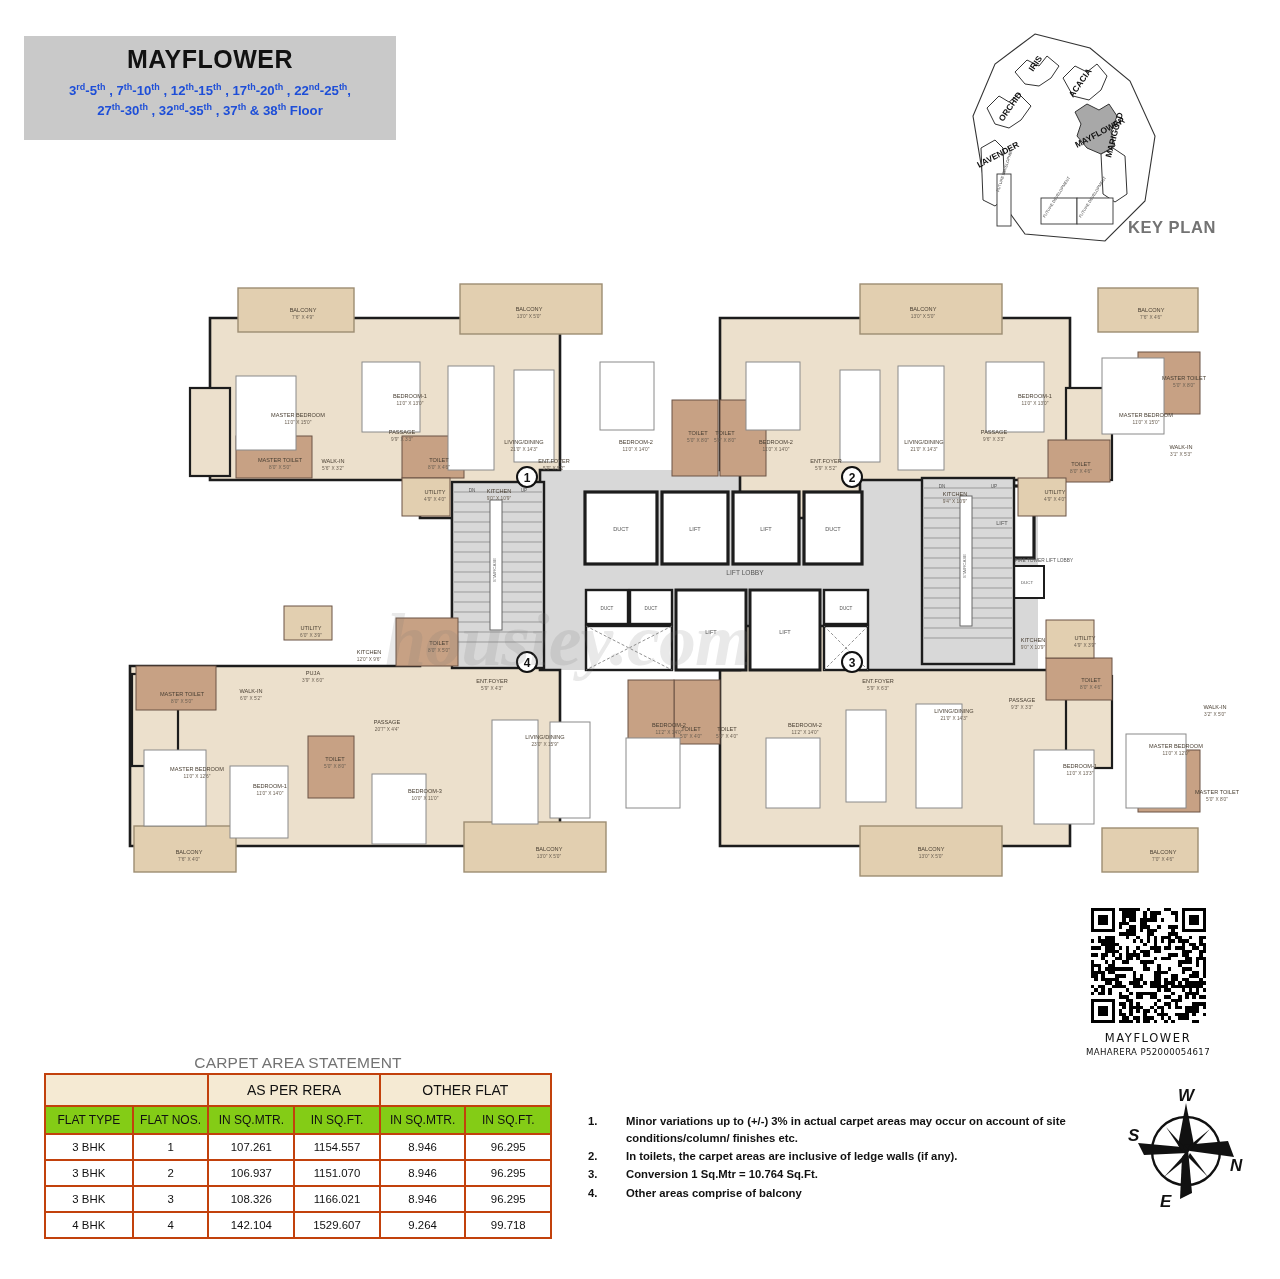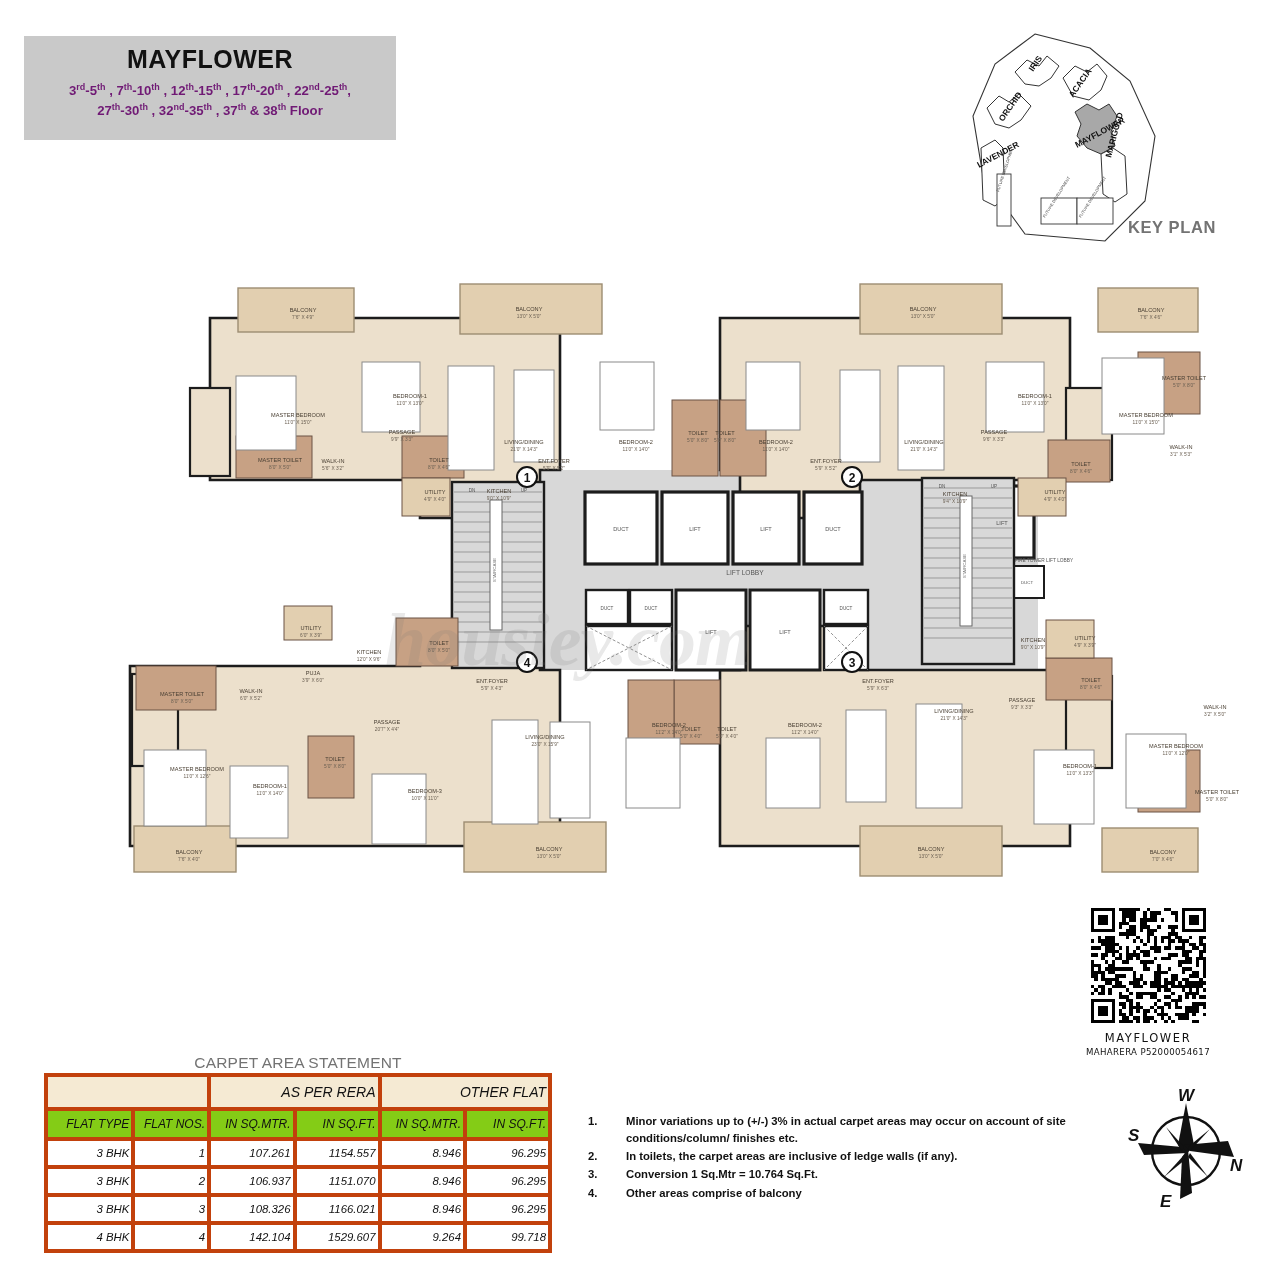--- a/index.html
+++ b/index.html
@@ -24,21 +24,21 @@
     background: #c9c9c9;
     text-align: center;
     padding-top: 10px;
   }
   #title-block .tb-name {
     font-size: 25px; font-weight: bold; color: #111;
     letter-spacing: 0.5px; line-height: 1.05;
   }
   #title-block .tb-floors {
     margin-top: 8px;
-    font-size: 13.2px; font-weight: bold; color: #701a75;
+    font-size: 13.2px; font-weight: bold; color: #1d4ed8;
     line-height: 1.5; padding: 0 8px;
   }
   .sup { font-size: 0.68em; vertical-align: super; }
 
   
   #key-plan {
     position: absolute;
     left: 955px; top: 26px;
     width: 275px; height: 225px;
   }
@@ -100,26 +100,25 @@
   }
   #area-table {
     position: absolute;
     left: 44px; top: 1073px;
     width: 508px;
     border-collapse: collapse;
     font-size: 11.4px;
     color: #111;
   }
   #area-table td, #area-table th {
-    border: 4px solid #c2410c;
-    text-align: right;
+    border: 2px solid #c2410c;
+    text-align: center;
     font-weight: normal;
     padding: 6px 2px;
     white-space: nowrap;
-    font-style: italic;
   }
   #area-table thead tr.hdr1 td { background: #f5ead3; font-size: 14px; padding: 7px 2px; }
   #area-table thead tr.hdr2 td { background: #84cc16; font-size: 12px; }
   #area-table td.c-type { width: 88px; }
   #area-table td.c-nos  { width: 76px; }
   #area-table td.c-num  { width: 86px; }
 
   
   #notes {
     position: absolute;

